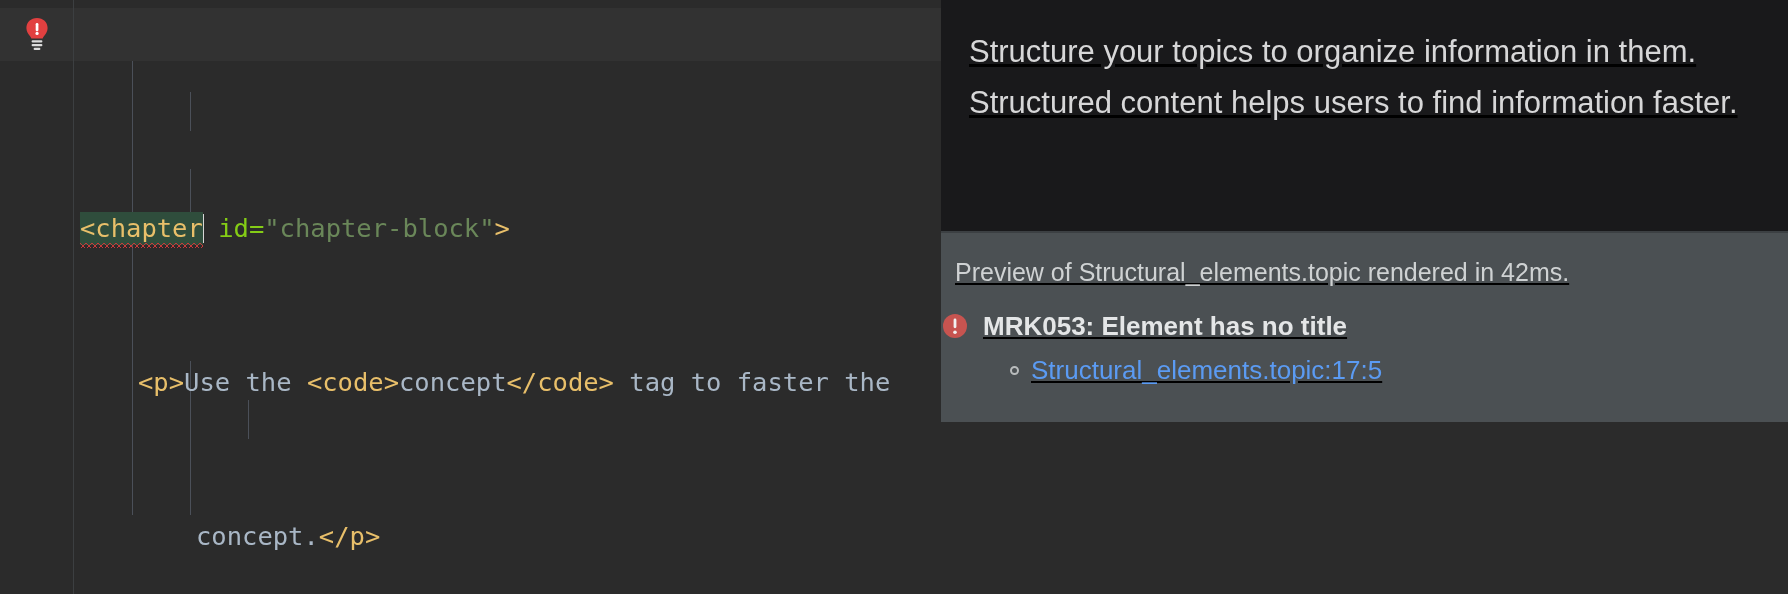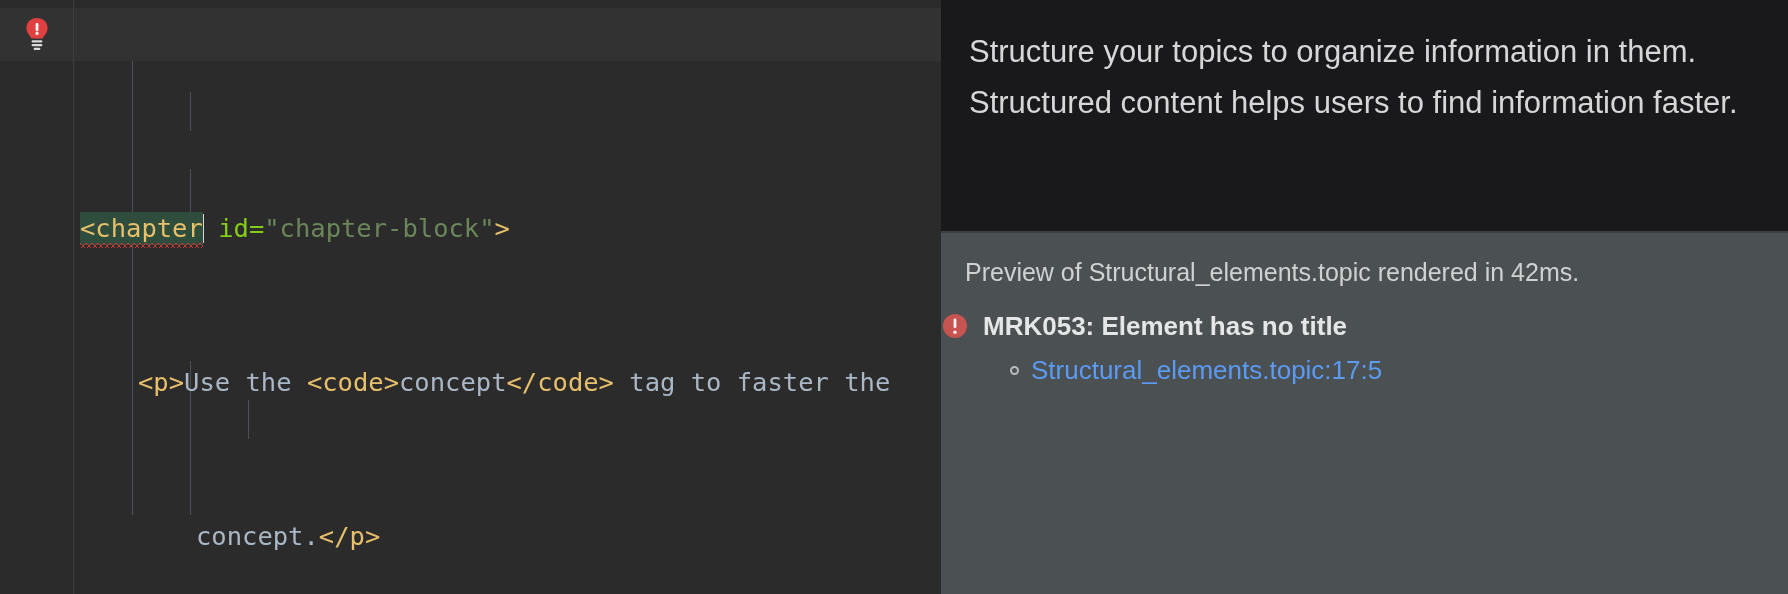--- a/index.html
+++ b/index.html
@@ -131,25 +131,26 @@
     height: 29px;
     background: #d6d6d6;
     vertical-align: -6px;
     margin: 0 -1px;
   }
 
   
   .preview-pane {
     position: relative;
     flex: 1 1 auto;
-    height: 594px;
+    height: 422px;
     background: #1d4ed8;
     display: flex;
     flex-direction: column;
     overflow: hidden;
+    text-decoration: underline;
   }
   .preview-body {
     position: relative;
     height: 231px;
     background: #19191b;
     padding: 26px 30px 0 28px;
     box-sizing: border-box;
     overflow: hidden;
   }
   .preview-text {
@@ -172,21 +173,21 @@
     position: relative;
     flex: 1 1 auto;
     background: #4b5053;
     padding: 22px 0 0 0;
     overflow: hidden;
   }
   .problems-header {
     color: #cfd2d3;
     font-size: 25px;
     font-family: "Liberation Sans", sans-serif;
-    padding-left: 24px;
+    padding-left: 14px;
     line-height: 34px;
     margin-bottom: 22px;
   }
   .problem-item {
     display: flex;
     align-items: center;
     margin-bottom: 14px;
   }
   .err-icon {
     width: 28px; height: 28px;

